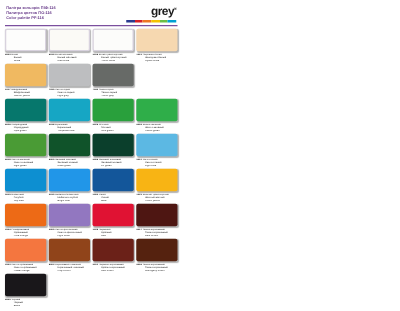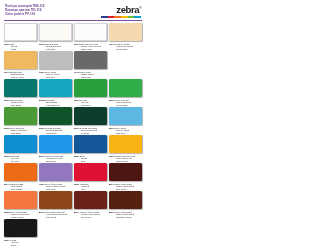--- a/index.html
+++ b/index.html
@@ -79,21 +79,21 @@
 
 <div class="page">
 
   <div class="header">
     <div class="titles">
       <div class="title-line">Палітра кольорів ПІФ-116</div>
       <div class="title-line">Палитра цветов ПО-116</div>
       <div class="title-line">Color palette PF-116</div>
     </div>
     <div class="brand">
-      <div class="brand-word"><span>zebra</span><span class="tm">®</span></div>
+      <div class="brand-word"><span>grey</span><span class="tm">®</span></div>
       <div class="brand-bar">
           <i style="background: rgb(43, 58, 143);"></i>
           <i style="background: rgb(214, 32, 39);"></i>
           <i style="background: rgb(238, 118, 35);"></i>
           <i style="background: rgb(243, 194, 0);"></i>
           <i style="background: rgb(108, 190, 69);"></i>
           <i style="background: rgb(0, 160, 210);"></i>
         </div>
     </div>
   </div>

